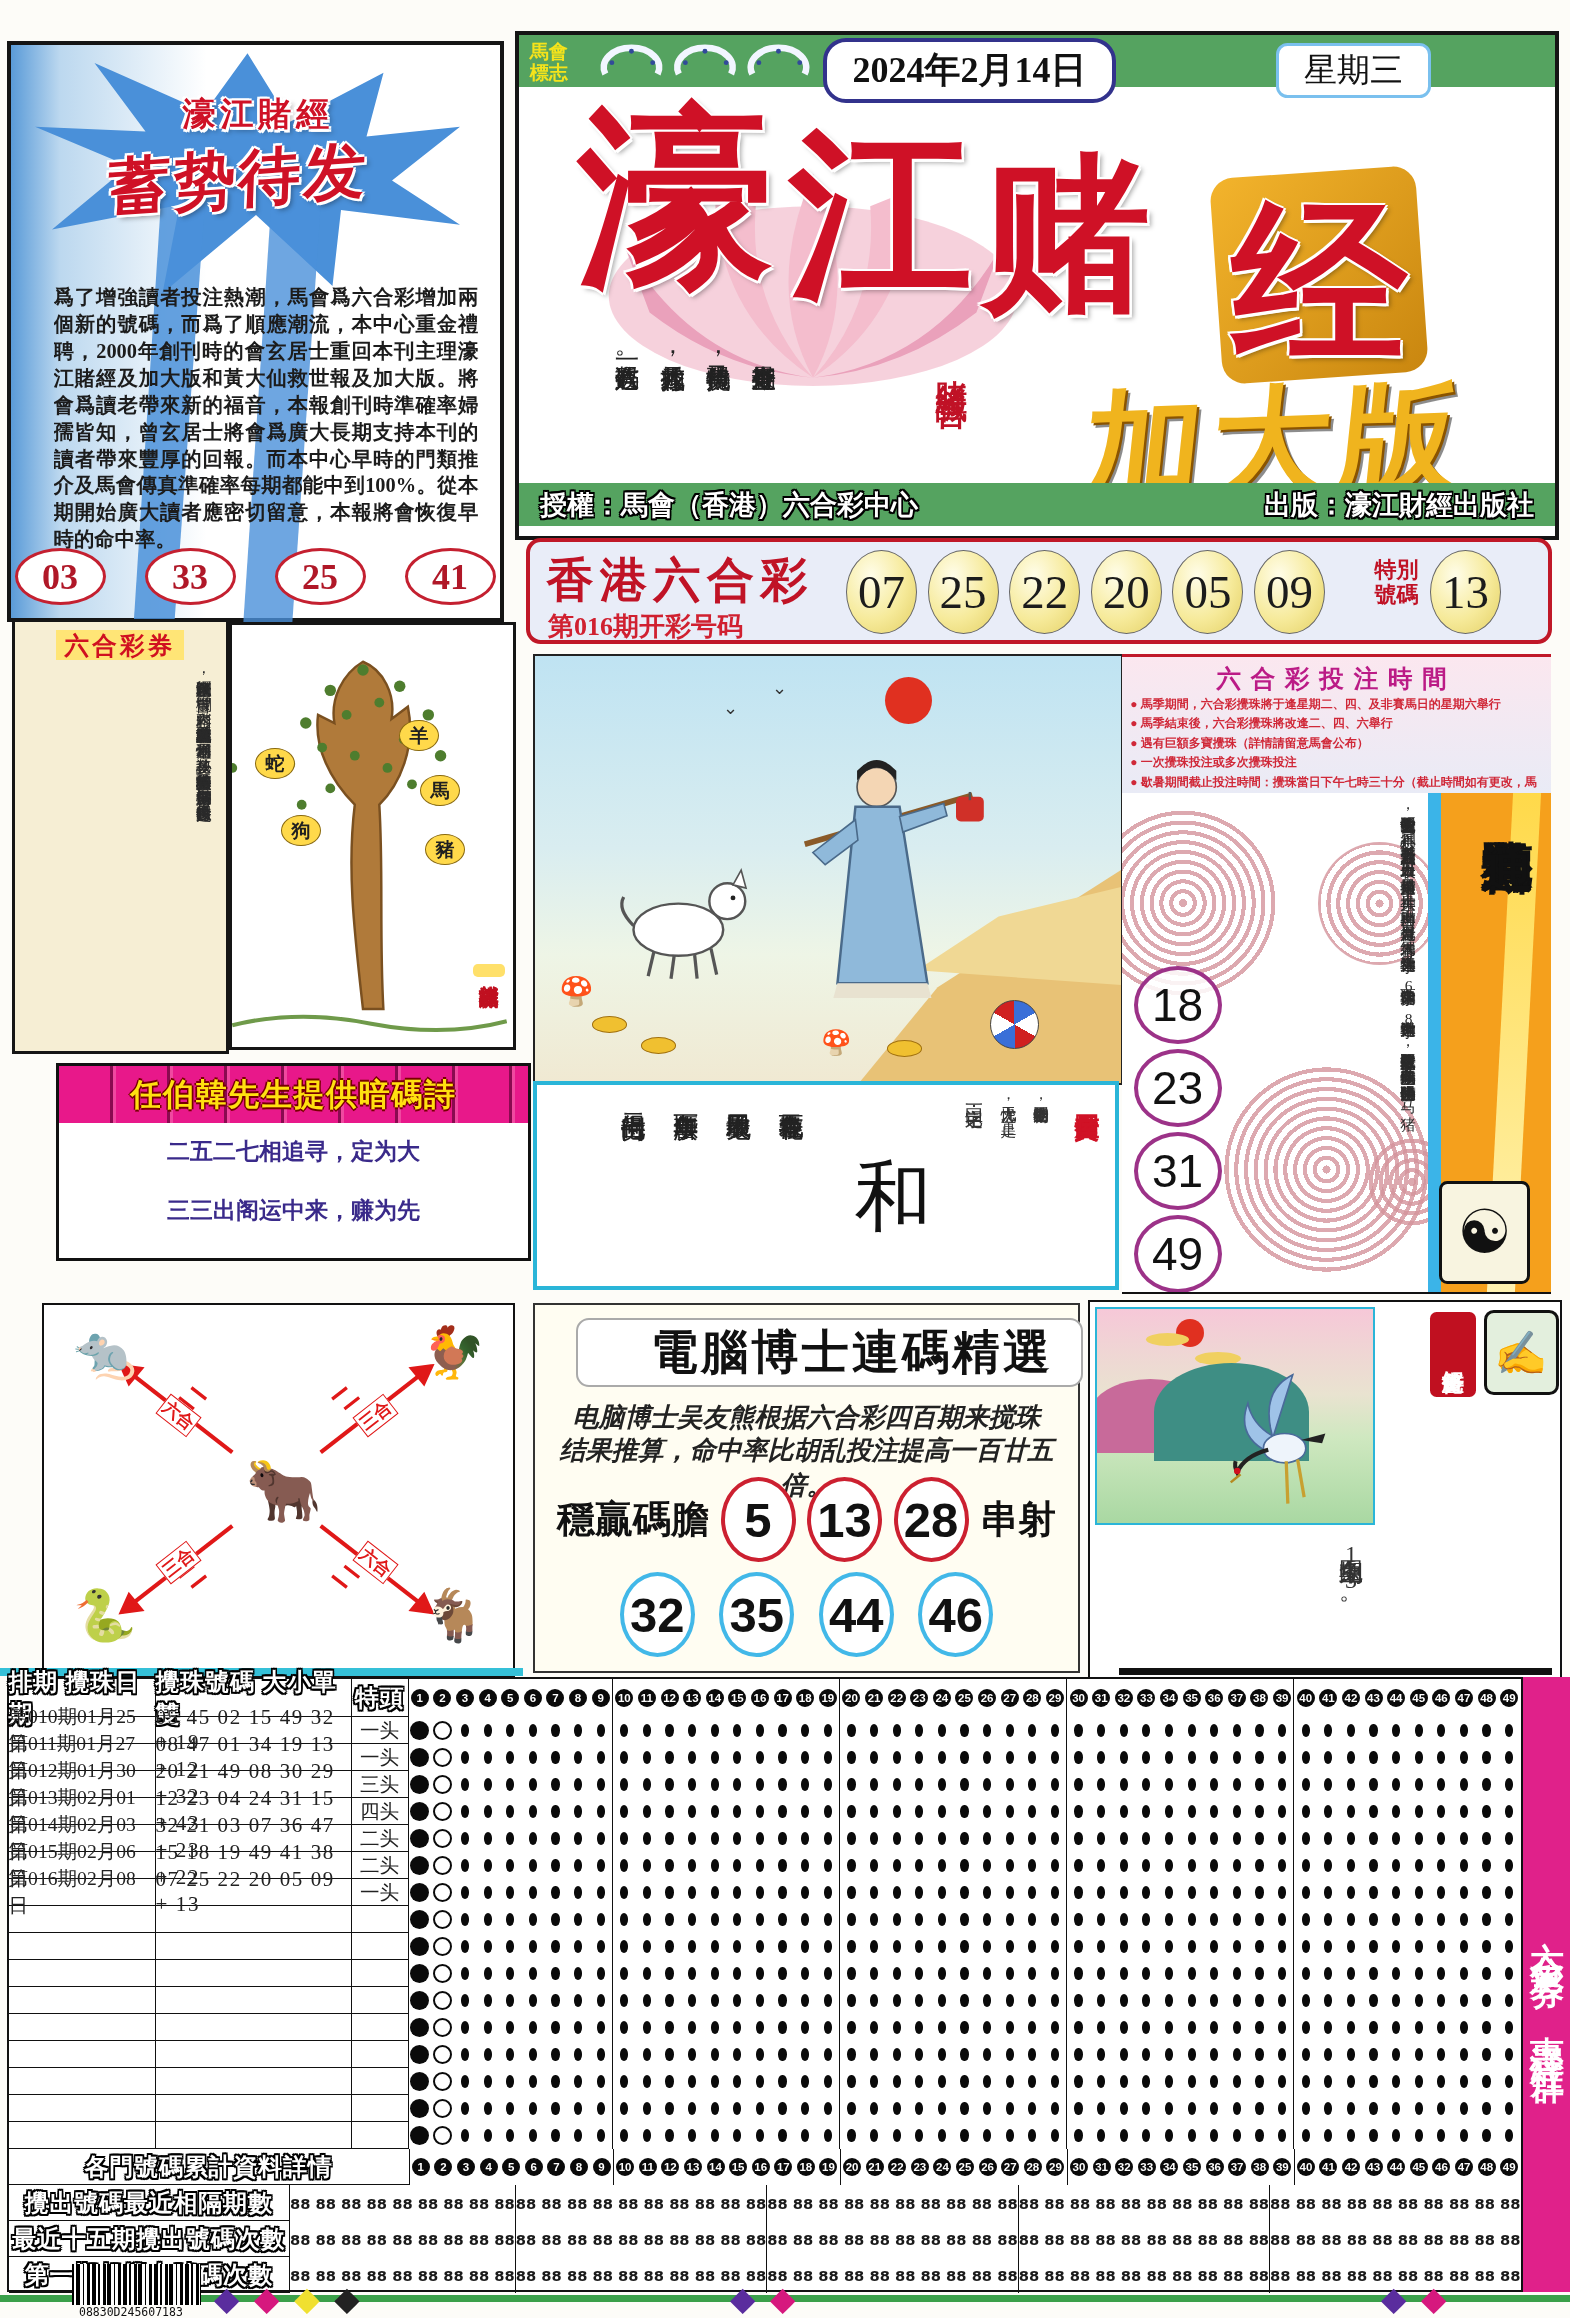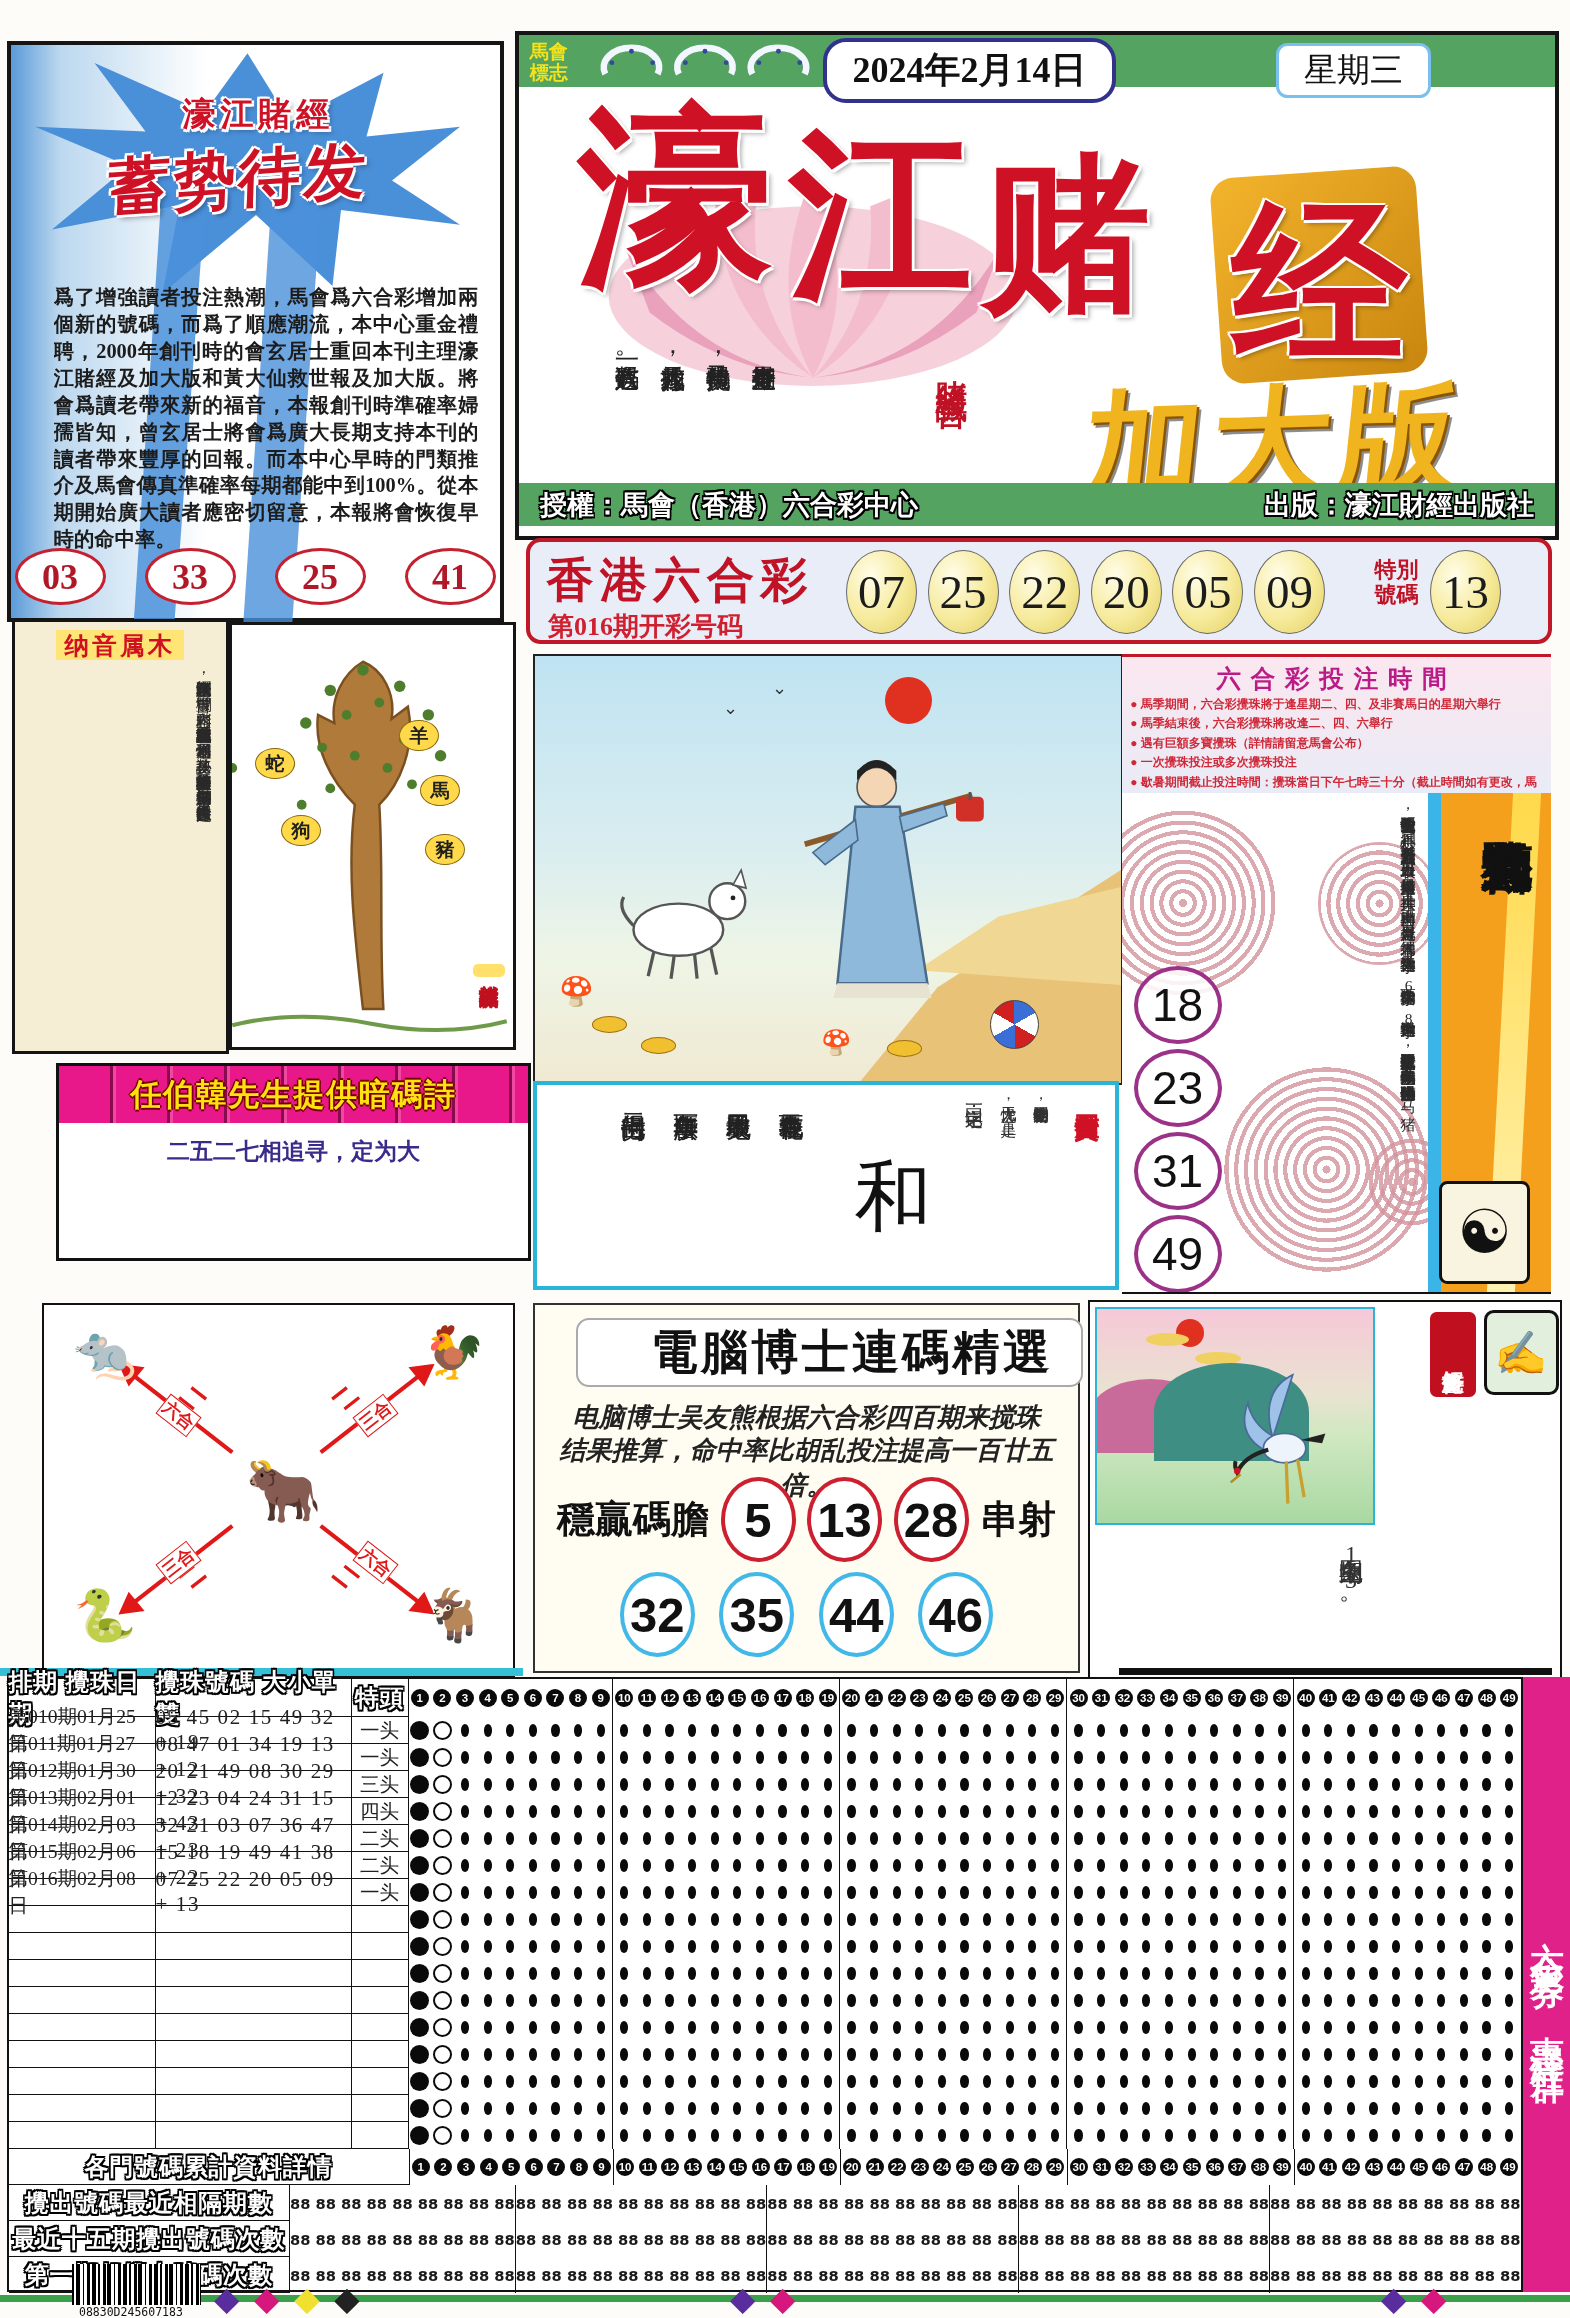--- a/index.html
+++ b/index.html
@@ -165,21 +165,21 @@
     <div id="promo-par" class="abs">爲了增強讀者投注熱潮，馬會爲六合彩增加兩個新的號碼，而爲了順應潮流，本中心重金禮聘，2000年創刊時的會玄居士重回本刊主理濠江賭經及加大版和黃大仙救世報及加大版。將會爲讀老帶來新的福音，本報創刊時準確率婦孺皆知，曾玄居士將會爲廣大長期支持本刊的讀者帶來豐厚的回報。而本中心早時的門類推介及馬會傳真準確率每期都能中到100%。從本期開始廣大讀者應密切留意，本報將會恢復早時的命中率。</div>
     <div id="promo-nums" class="abs">
         <div class="rednum">03</div>
         <div class="rednum">33</div>
         <div class="rednum">25</div>
         <div class="rednum">41</div>
       </div>
   </div>
 
   <div id="news" class="abs">
-    <div id="news-title" class="abs"><span>纳音属木</span></div>
+    <div id="news-title" class="abs"><span>六合彩券</span></div>
     <div id="news-body" class="abs vwrap">濠江賭經自創刊以來，欄目豐富，內容精彩，深受港澳及東南亞各地讀者朋友的喜愛。本刊通俗易懂，秘訣甚多，望一貫支持本報的讀者相互轉告，密切留意每期新欄目，以供投注時參考之用。</div>
   </div>
 
   <div id="tree" class="abs">
     <svg class="abs" style="left:0;top:0" width="275" height="415" viewBox="0 0 336 508">
       <path d="M160,470 C150,380 140,300 150,220 C120,190 100,150 105,110 L125,120 C120,90 135,60 160,45 C185,55 200,85 195,115 L215,100 C225,150 205,195 180,220 C185,300 180,380 185,470 Z" fill="#b07a3a" stroke="#7a5020" stroke-width="3"></path>
       <g fill="#4e7d2e">
         <circle cx="90" cy="120" r="7"></circle>
           <circle cx="120" cy="80" r="7"></circle>
           <circle cx="160" cy="55" r="7"></circle>
@@ -360,20 +360,21 @@
         <div class="pick">31</div>
         <div class="pick">49</div>
       </div>
   </div>
 
   <div id="codepoem" class="abs">
     <div id="cp-head" class="abs">
       <span>任伯韓先生提供暗碼詩</span>
     </div>
     <div class="cp-line" style="top:70px;">二五二七相追寻，定为大</div>
+    <div class="cp-line" style="top:129px;">三三出阁运中来，赚为先</div>
   </div>
 
   <div id="zod" class="abs">
     <svg class="abs" style="left:0;top:0" width="465" height="365" viewBox="0 0 568 446">
       <g stroke="#e01818" stroke-width="5" fill="#e01818">
         <line x1="230" y1="180" x2="95" y2="75"></line>
           <polygon points="95,75 118,78 104,95"></polygon>
         <line x1="338" y1="180" x2="473" y2="75"></line>
           <polygon points="473,75 450,78 464,95"></polygon>
         <line x1="230" y1="270" x2="95" y2="375"></line>

